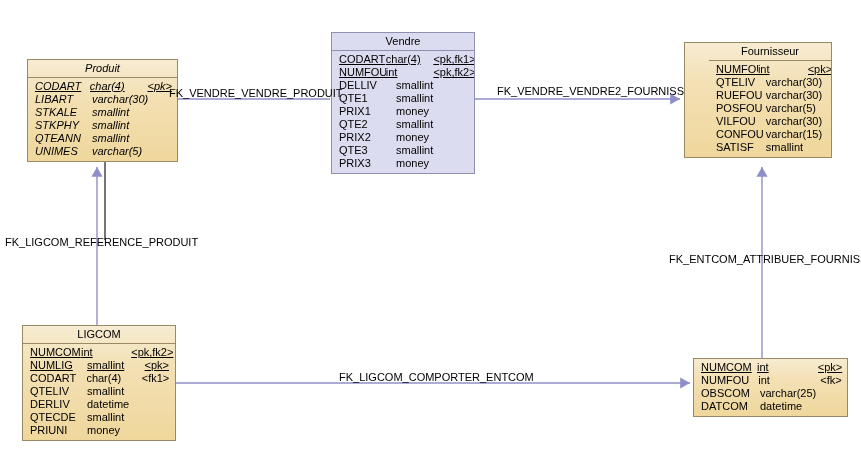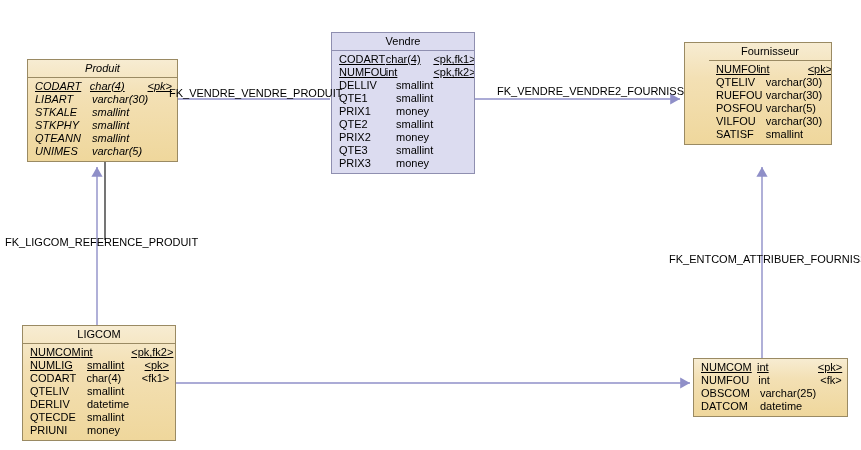--- a/index.html
+++ b/index.html
@@ -260,20 +260,25 @@
         <span class="c-name">POSFOU</span>
         <span class="c-type">varchar(5)</span>
         <span class="c-key nokey"></span>
       </div>
       <div class="attr">
         <span class="c-name">VILFOU</span>
         <span class="c-type">varchar(30)</span>
         <span class="c-key nokey"></span>
       </div>
       <div class="attr">
+        <span class="c-name">CONFOU</span>
+        <span class="c-type">varchar(15)</span>
+        <span class="c-key nokey"></span>
+      </div>
+      <div class="attr">
         <span class="c-name">SATISF</span>
         <span class="c-type">smallint</span>
         <span class="c-key nokey"></span>
       </div>
     </div>
   </div>
 
   <div class="entity tan" id="ent-ligcom" style="left:22px; top:325px; width:154px;">
     <div class="entity-title">LIGCOM</div>
     <div class="attrs">
@@ -341,14 +346,15 @@
   </div>
 
   <div class="rel-label" style="left:169px; top:87px;">FK_VENDRE_VENDRE_PRODUIT</div>
 
   <div class="rel-label" style="left:497px; top:85px;">FK_VENDRE_VENDRE2_FOURNISS</div>
 
   <div class="rel-label" style="left:5px; top:236px;text-align:center;">FK_LIGCOM_REFERENCE_PRODUIT</div>
 
   <div class="rel-label" style="left:669px; top:253px;">FK_ENTCOM_ATTRIBUER_FOURNISS</div>
 
+  <div class="rel-label" style="left:339px; top:371px;">FK_LIGCOM_COMPORTER_ENTCOM</div>
 
 </div>
 
 </body></html>

